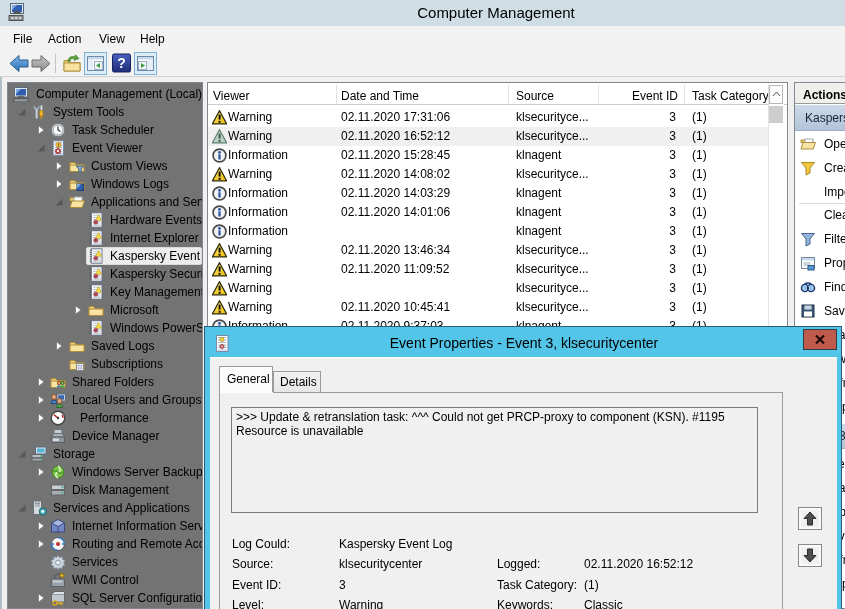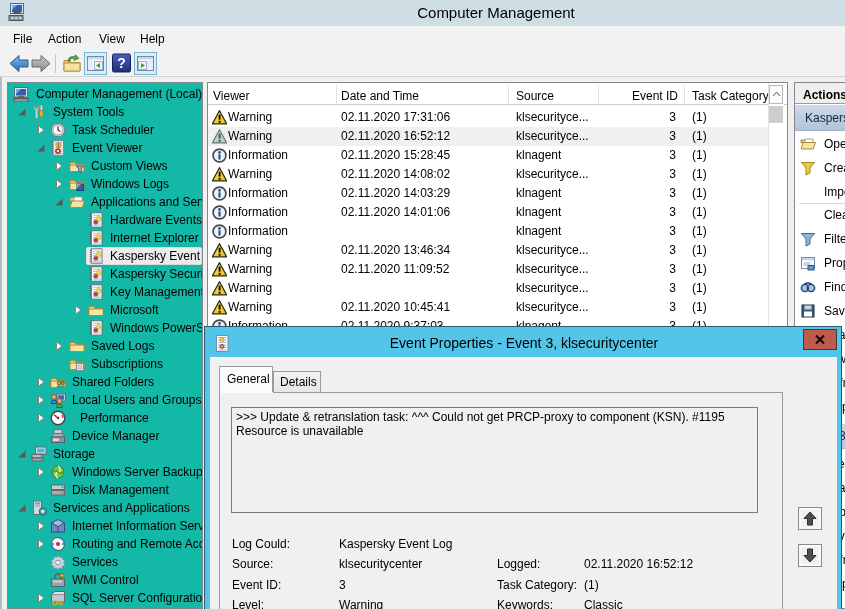--- a/index.html
+++ b/index.html
@@ -2,21 +2,21 @@
 <html><head><meta charset="utf-8">
 <style>
 *{margin:0;padding:0;box-sizing:border-box}
 html,body{width:845px;height:609px;overflow:hidden;background:#f0f0f0;
   font-family:"Liberation Sans",sans-serif;font-size:12px;color:#000;}
 .abs{position:absolute}
 #titlebar{position:absolute;left:0;top:0;width:845px;height:26px;background:#cfdee4;}
 #menubar{position:absolute;left:0;top:26px;width:845px;height:24px;background:#f2f2f2;}
 #toolbar{position:absolute;left:0;top:50px;width:845px;height:27px;background:#f2f2f2;border-bottom:1px solid #d2d2d2;}
 .menuitem{position:absolute;top:5px;height:16px;line-height:16px;font-size:12px;}
-#tree{position:absolute;left:7px;top:82px;width:196px;height:527px;background:#14b8a6;border:1px solid #828790;overflow:hidden;}
+#tree{position:absolute;left:7px;top:82px;width:196px;height:527px;background:#737373;border:1px solid #828790;overflow:hidden;}
 .trow{position:absolute;height:18px;line-height:18px;white-space:nowrap;font-size:12px;}
 #list{position:absolute;left:207px;top:82px;width:581px;height:527px;background:#fff;border:1px solid #828790;overflow:hidden;}
 .lrow{position:absolute;height:19px;line-height:19px;white-space:nowrap;font-size:12px;}
 #actions{position:absolute;left:794px;top:82px;width:51px;height:527px;background:#fff;border:1px solid #828790;border-right:none;overflow:hidden;}
 .arow{position:absolute;height:20px;line-height:20px;white-space:nowrap;font-size:12px;}
 #dlg{position:absolute;left:204px;top:326px;width:638px;height:290px;background:#52c5e8;border:1px solid #2d5b6d;}
 #dlgcontent{position:absolute;left:5px;top:30px;width:627px;height:255px;background:#f0f0f0;border-top:2px solid #fafafa;}
 .lbl{position:absolute;height:16px;line-height:16px;font-size:12px;white-space:nowrap;}
 .btn3d{position:absolute;width:24px;height:23px;background:#f0f0f0;border:1px solid #8a8a8a;box-shadow:inset 0 0 0 2px #fafafa;}
 </style></head><body>

